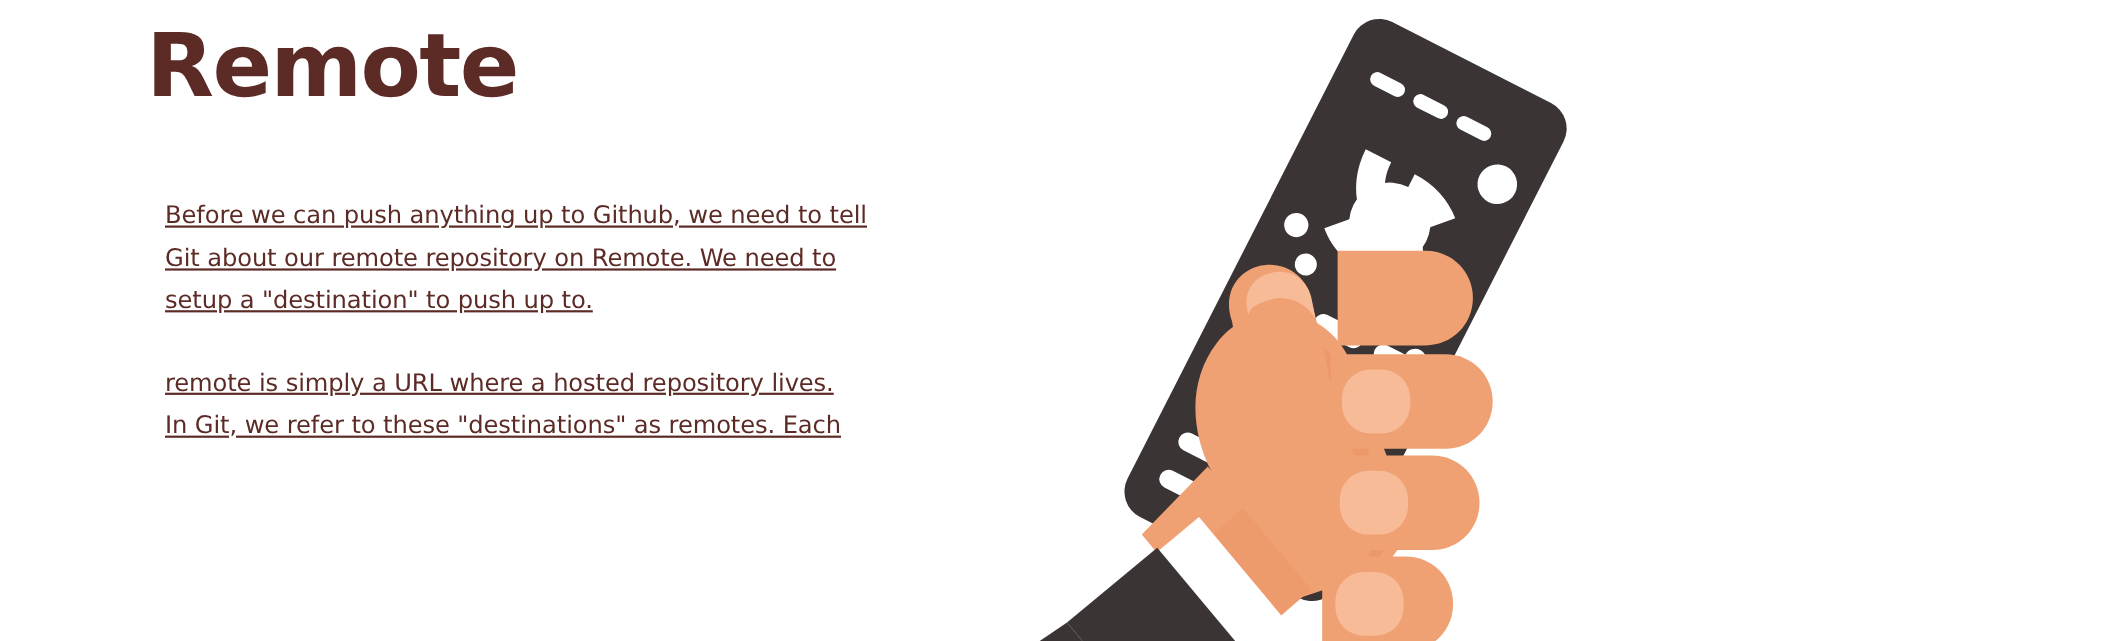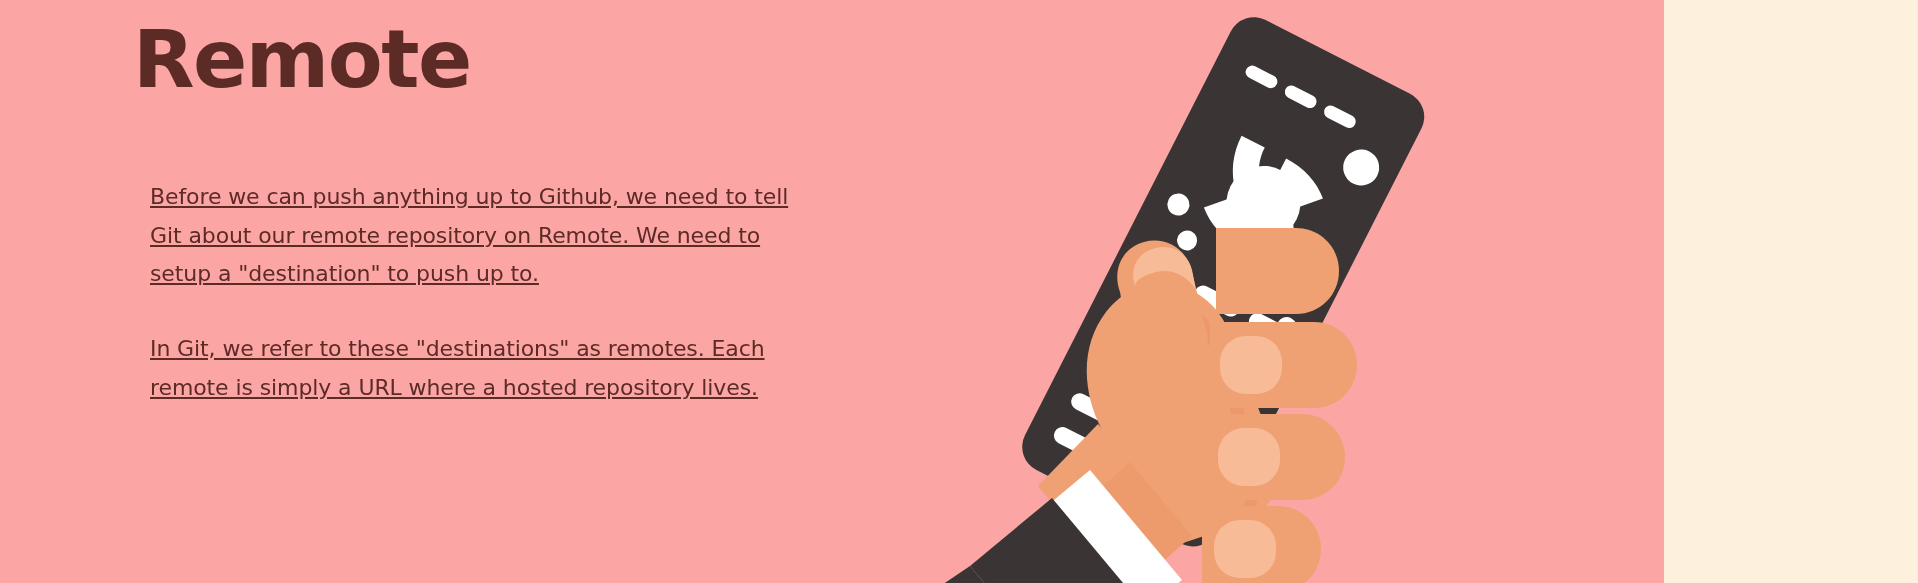--- a/index.html
+++ b/index.html
@@ -7,23 +7,23 @@
     padding: 0;
   }
   body {
     width: 1918px;
     height: 583px;
     overflow: hidden;
     font-family: "Liberation Sans", sans-serif;
   }
   #slide {
     position: relative;
-    width: 1664px;
-    height: 583px;
-    background: #fca5a5;
+    width: 1918px;
+    height: 583px;
+    background: #ffffff;
     overflow: hidden;
   }
   
   #text-column {
     position: absolute;
     left: 133px;
     top: 0;
     width: 830px;
     height: 583px;
   }
@@ -77,22 +77,22 @@
 
     <h1 id="page-title">Remote</h1>
 
     <p id="paragraph-1" class="body-paragraph">
       <span class="line">Before we can push anything up to Github, we need to tell</span>
       <span class="line">Git about our remote repository on Remote.  We need to</span>
       <span class="line">setup a "destination" to push up to.</span>
     </p>
 
     <p id="paragraph-2" class="body-paragraph">
+      <span class="line">remote is simply a URL where a hosted repository lives.</span>
       <span class="line">In Git, we refer to these "destinations" as remotes.  Each</span>
-      <span class="line">remote is simply a URL where a hosted repository lives.</span>
     </p>
 
   </div>
 
   <div id="illustration">
     <svg width="988" height="583" viewBox="0 0 988 583" xmlns="http://www.w3.org/2000/svg">
 
       <g transform="rotate(27 330 300)">
 
         <rect x="182" y="48" width="214" height="505" rx="26" ry="26" fill="#3B3435"></rect>

